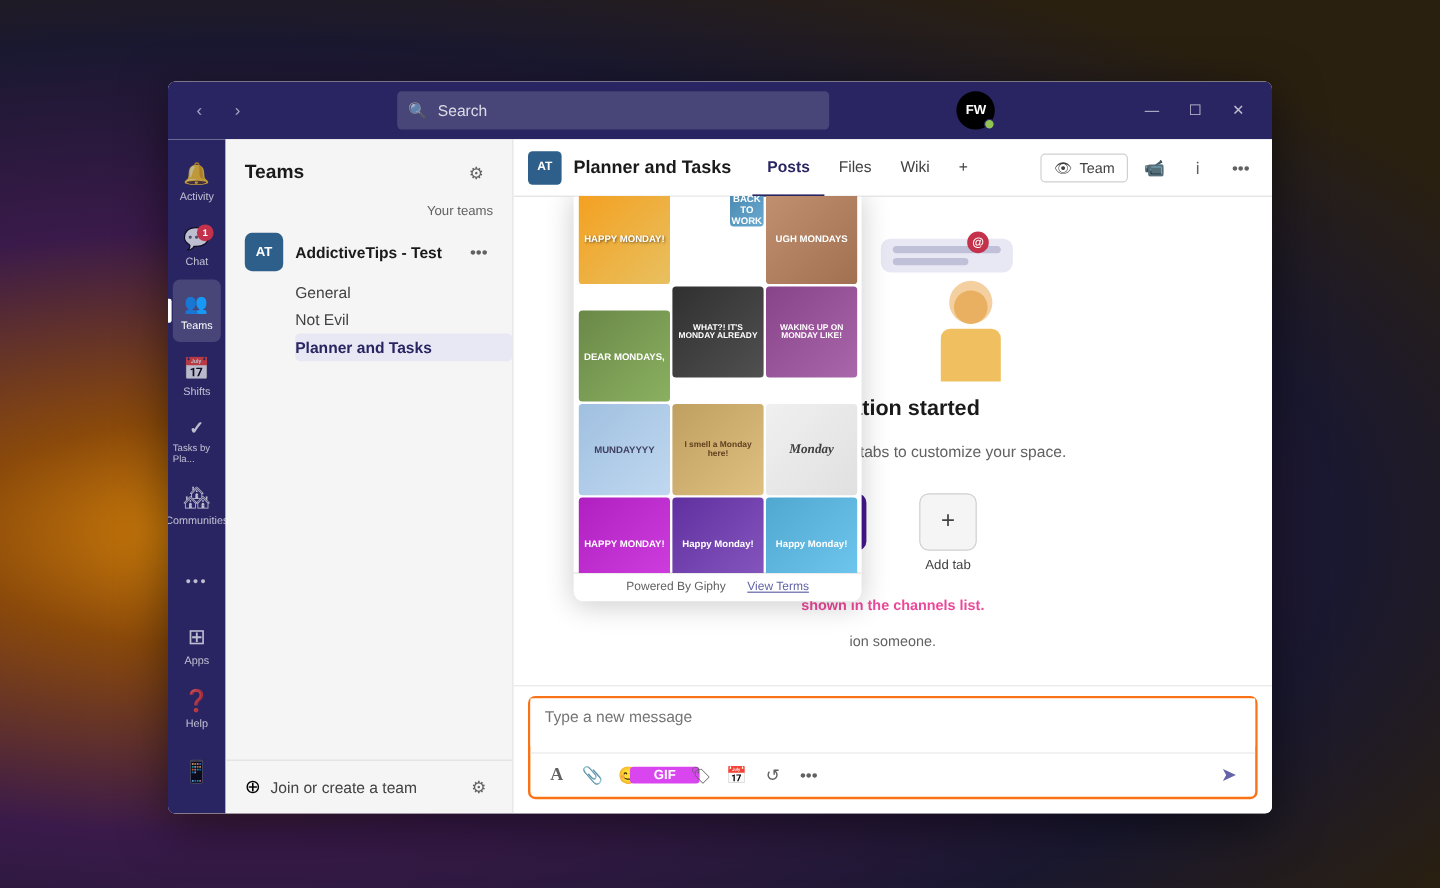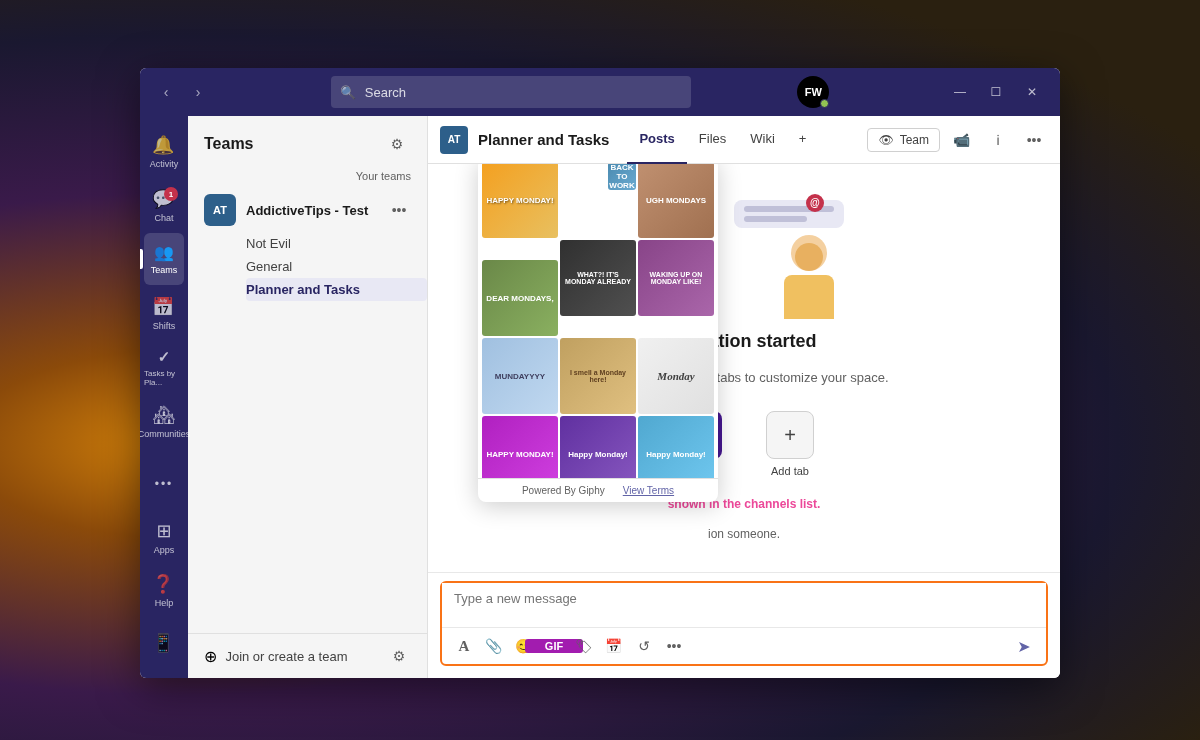--- a/index.html
+++ b/index.html
@@ -708,22 +708,22 @@
       </div>
       <div class="your-teams-label">Your teams</div>
 
       <div class="team-item">
         <div class="team-avatar">AT</div>
         <span class="team-name">AddictiveTips - Test</span>
         <div class="more-btn">•••</div>
       </div>
 
       <div class="channel-list">
+        <div class="channel-item">General</div>
         <div class="channel-item">Not Evil</div>
-        <div class="channel-item">General</div>
         <div class="channel-item active">Planner and Tasks</div>
       </div>
 
 
       <div style="flex:1;"></div>
 
       <div class="teams-footer">
         <span style="font-size:16px;">⊕</span>
         <span class="join-text">Join or create a team</span>
         <div class="settings-btn">⚙</div>
@@ -852,21 +852,21 @@
             <div class="input-tool">
               <span style="font-weight:700;font-family:serif;font-size:15px;">A</span>
             </div>
             <div class="input-tool">
               <span>📎</span>
             </div>
             <div class="input-tool">
               <span>😊</span>
             </div>
             <div class="input-tool active">
-              <span style="font-size:11px;font-weight:700;background:#a21caf;color:white;padding:1px 20px;border-radius:3px;">GIF</span>
+              <span style="font-size:11px;font-weight:700;background:#d946ef;color:white;padding:1px 20px;border-radius:3px;">GIF</span>
             </div>
             <div class="input-tool">
               <span>🏷</span>
             </div>
             <div class="input-tool">
               <span>📅</span>
             </div>
             <div class="input-tool">
               <span>↺</span>
             </div>

